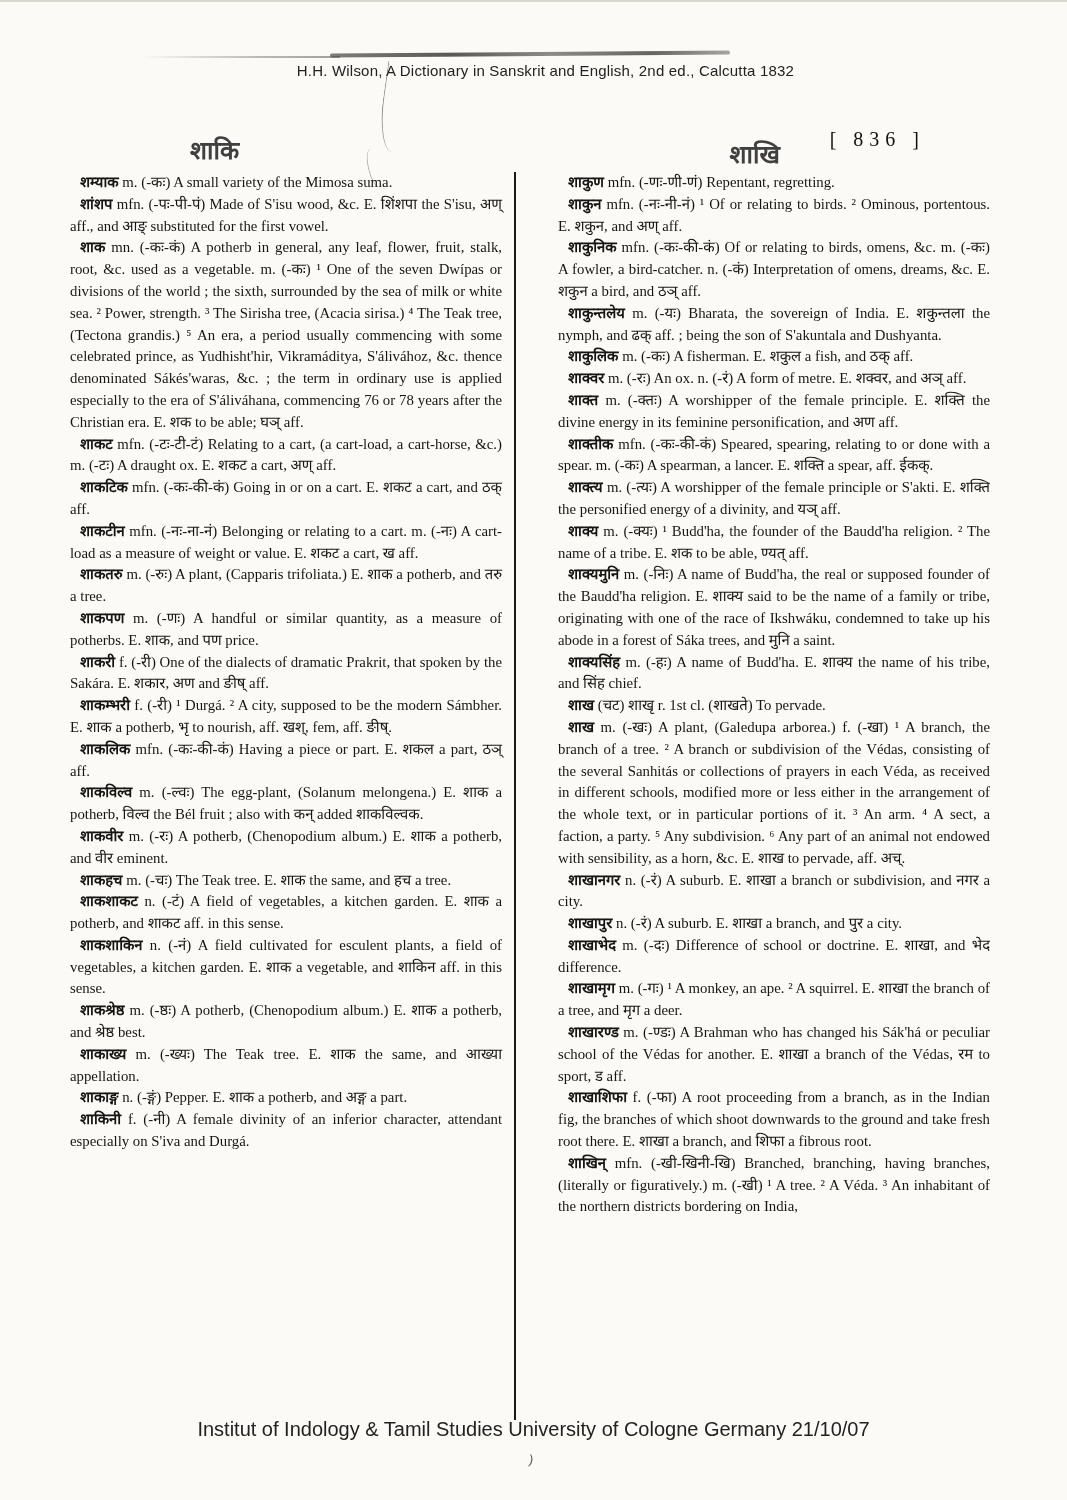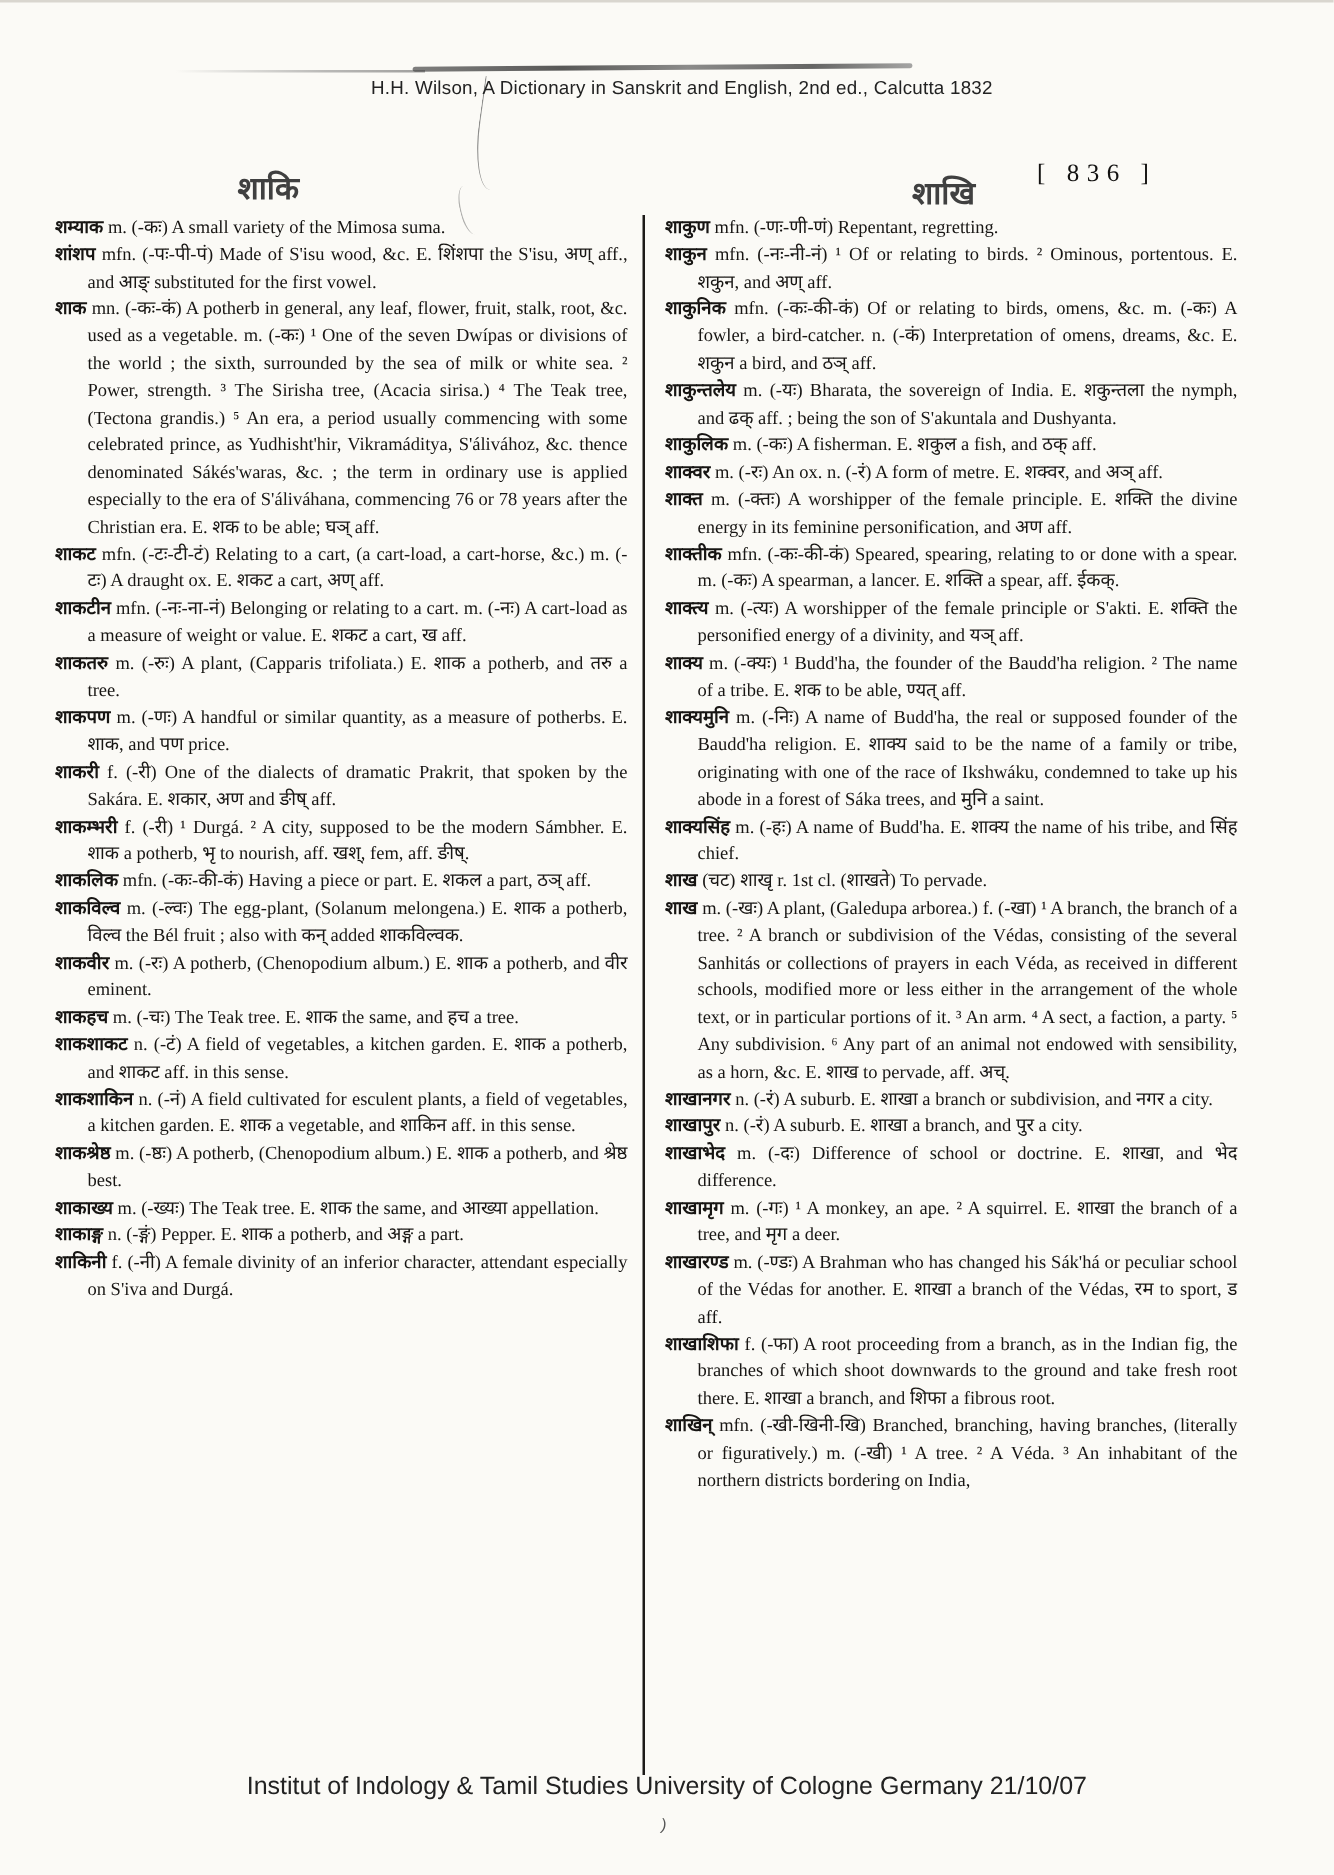--- a/index.html
+++ b/index.html
@@ -61,21 +61,21 @@
   .col {
     width: 458px; height: 100%; overflow: hidden;
     font-size: 14.8px; line-height: 21.8px;
     text-align: justify;
   }
   .col-left { padding-right: 12px; border-right: 2px solid #1c1a18; }
   .col-right { padding-left: 16px; }
   .col p.entry {
     margin: 0; padding-left: 26px; text-indent: -26px;
   }
-  .entry .hw { font-weight: bold; }
+  .entry .hw { font-weight: bold; margin-left: 36px; }
   .footer-line {
     position: absolute; top: 1418px; left: 0; width: 100%;
     text-align: center;
     font-family: "Liberation Sans", sans-serif;
     font-size: 20px; color: #222;
   }
   .footer-mark {
     position: absolute; top: 1452px; left: 529px;
     font-family: "Liberation Sans", sans-serif;
     font-size: 13px; color: #555; transform: rotate(10deg);
@@ -97,20 +97,21 @@
   <span class="rh-page">[  836  ]</span>
   <span class="rh-word rh-right">शाखि</span>
 </div>
 
 <div class="columns">
   <div class="col col-left">
       <p class="entry"><span class="hw">शम्याक</span> <span>m. (-कः) A small variety of the Mimosa suma.</span></p>
       <p class="entry"><span class="hw">शांशप</span> <span>mfn. (-पः-पी-पं) Made of S'isu wood, &amp;c. E. शिंशपा the S'isu, अण् aff., and आङ् substituted for the first vowel.</span></p>
       <p class="entry"><span class="hw">शाक</span> <span>mn. (-कः-कं) A potherb in general, any leaf, flower, fruit, stalk, root, &amp;c. used as a vegetable. m. (-कः) ¹ One of the seven Dwípas or divisions of the world ; the sixth, surrounded by the sea of milk or white sea. ² Power, strength. ³ The Sirisha tree, (Acacia sirisa.) ⁴ The Teak tree, (Tectona grandis.) ⁵ An era, a period usually commencing with some celebrated prince, as Yudhisht'hir, Vikramáditya, S'álivához, &amp;c. thence denominated Sákés'waras, &amp;c. ; the term in ordinary use is applied especially to the era of S'áliváhana, commencing 76 or 78 years after the Christian era. E. शक to be able; घञ् aff.</span></p>
       <p class="entry"><span class="hw">शाकट</span> <span>mfn. (-टः-टी-टं) Relating to a cart, (a cart-load, a cart-horse, &amp;c.) m. (-टः) A draught ox. E. शकट a cart, अण् aff.</span></p>
+      <p class="entry"><span class="hw">शाकटिक</span> <span>mfn. (-कः-की-कं) Going in or on a cart. E. शकट a cart, and ठक् aff.</span></p>
       <p class="entry"><span class="hw">शाकटीन</span> <span>mfn. (-नः-ना-नं) Belonging or relating to a cart. m. (-नः) A cart-load as a measure of weight or value. E. शकट a cart, ख aff.</span></p>
       <p class="entry"><span class="hw">शाकतरु</span> <span>m. (-रुः) A plant, (Capparis trifoliata.) E. शाक a potherb, and तरु a tree.</span></p>
       <p class="entry"><span class="hw">शाकपण</span> <span>m. (-णः) A handful or similar quantity, as a measure of potherbs. E. शाक, and पण price.</span></p>
       <p class="entry"><span class="hw">शाकरी</span> <span>f. (-री) One of the dialects of dramatic Prakrit, that spoken by the Sakára. E. शकार, अण and ङीष् aff.</span></p>
       <p class="entry"><span class="hw">शाकम्भरी</span> <span>f. (-री) ¹ Durgá. ² A city, supposed to be the modern Sámbher. E. शाक a potherb, भृ to nourish, aff. खश्, fem, aff. ङीष्.</span></p>
       <p class="entry"><span class="hw">शाकलिक</span> <span>mfn. (-कः-की-कं) Having a piece or part. E. शकल a part, ठञ् aff.</span></p>
       <p class="entry"><span class="hw">शाकविल्व</span> <span>m. (-ल्वः) The egg-plant, (Solanum melongena.) E. शाक a potherb, विल्व the Bél fruit ; also with कन् added शाकविल्वक.</span></p>
       <p class="entry"><span class="hw">शाकवीर</span> <span>m. (-रः) A potherb, (Chenopodium album.) E. शाक a potherb, and वीर eminent.</span></p>
       <p class="entry"><span class="hw">शाकहच</span> <span>m. (-चः) The Teak tree. E. शाक the same, and हच a tree.</span></p>
       <p class="entry"><span class="hw">शाकशाकट</span> <span>n. (-टं) A field of vegetables, a kitchen garden. E. शाक a potherb, and शाकट aff. in this sense.</span></p>

